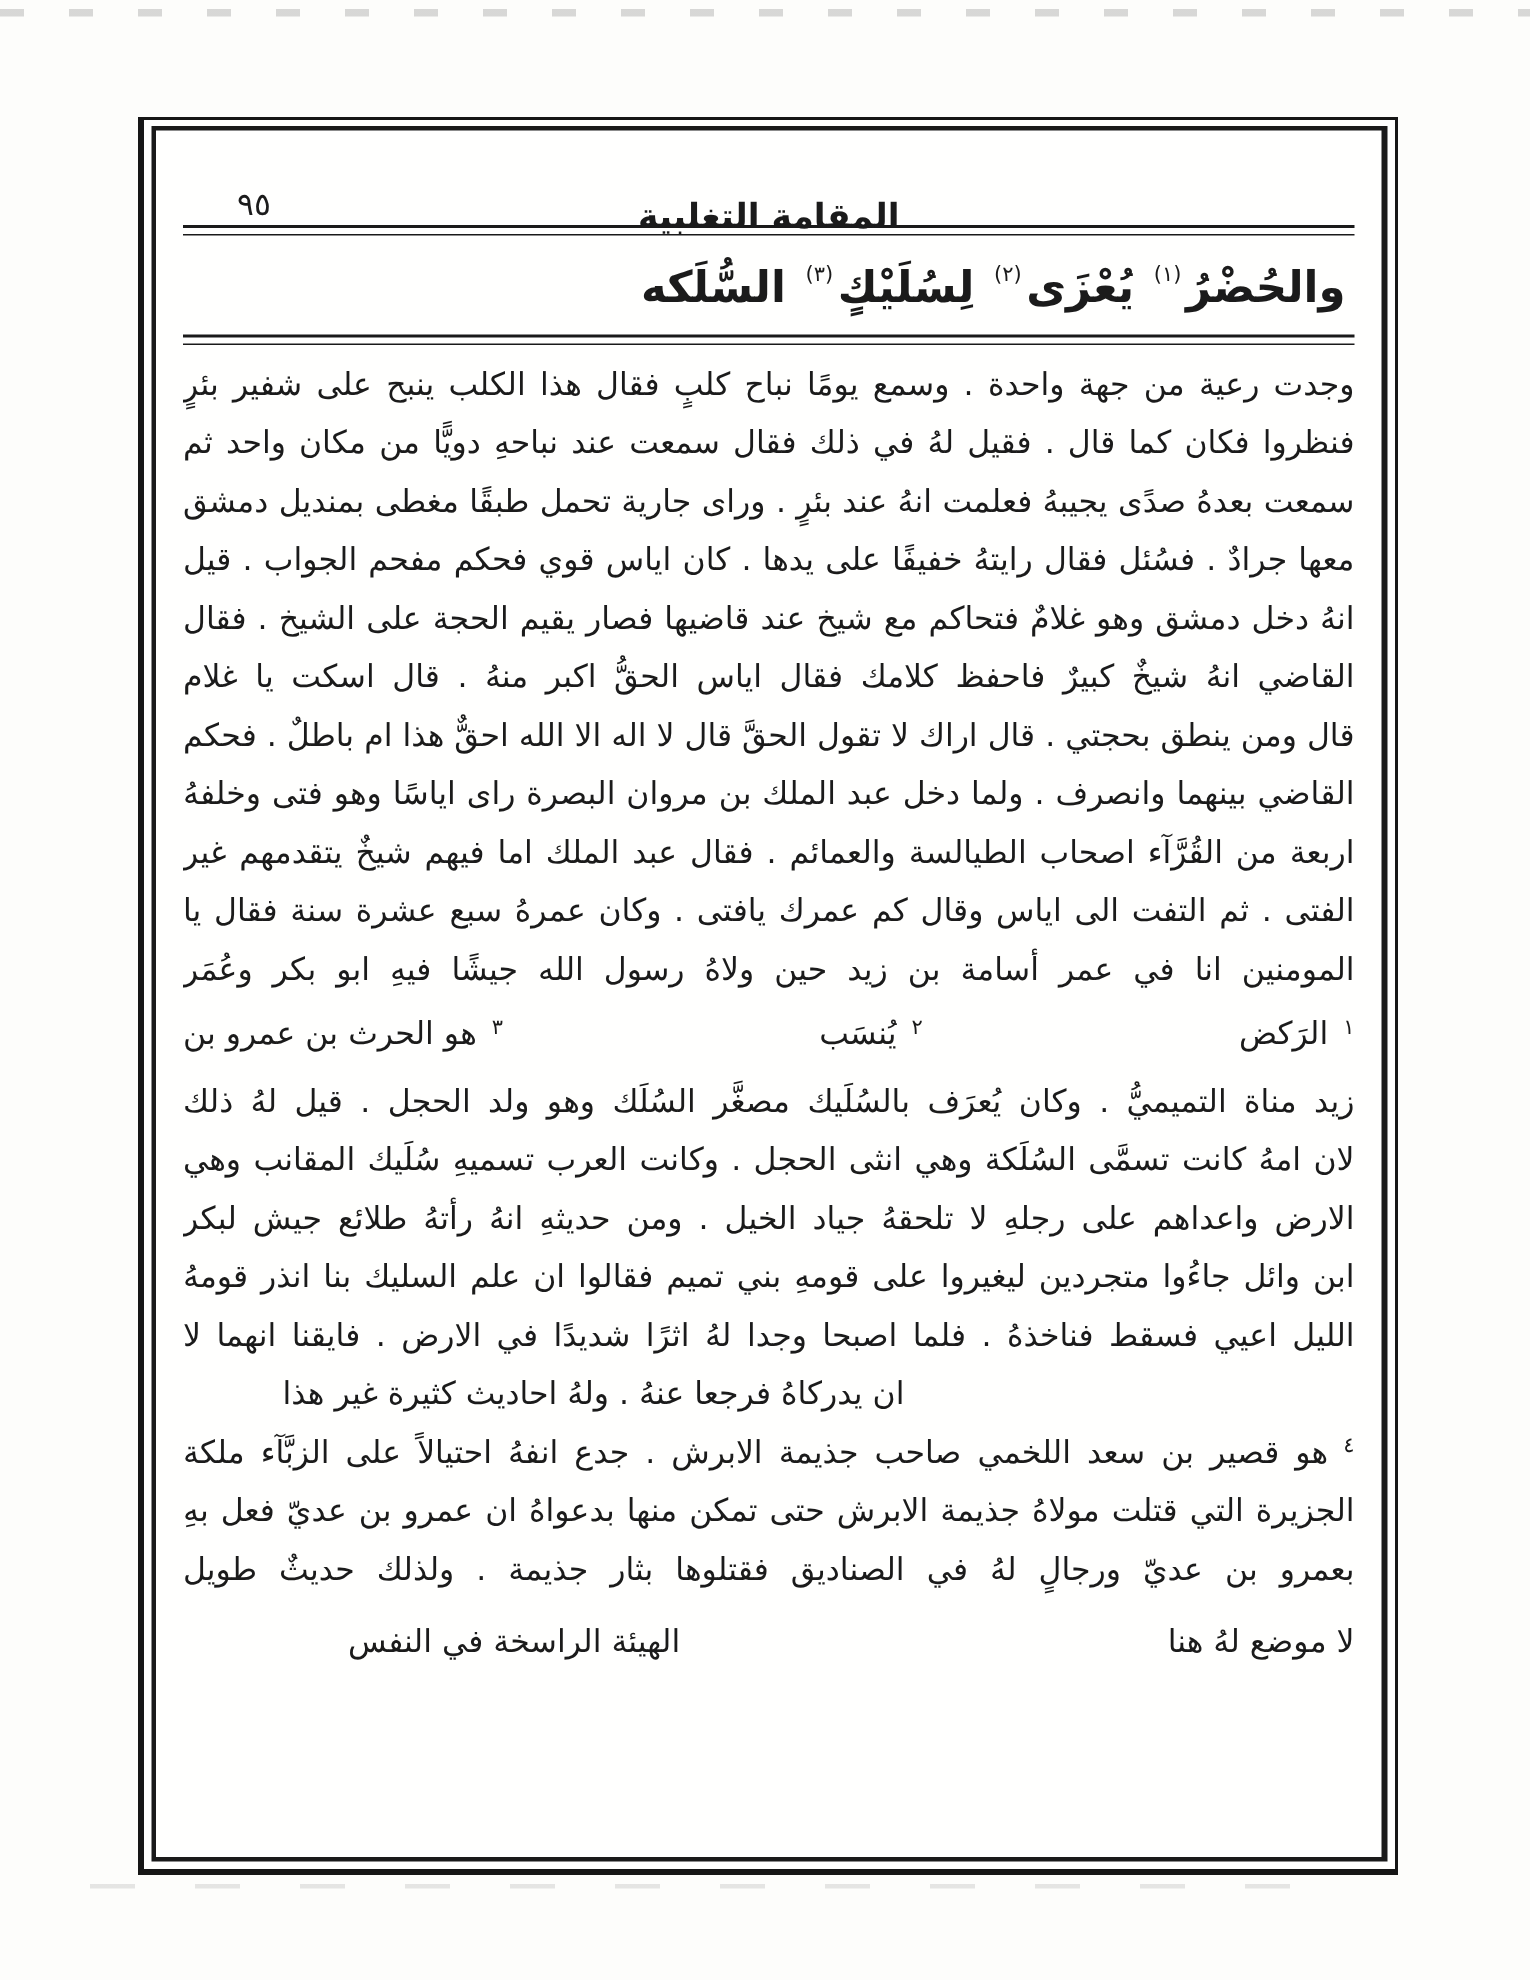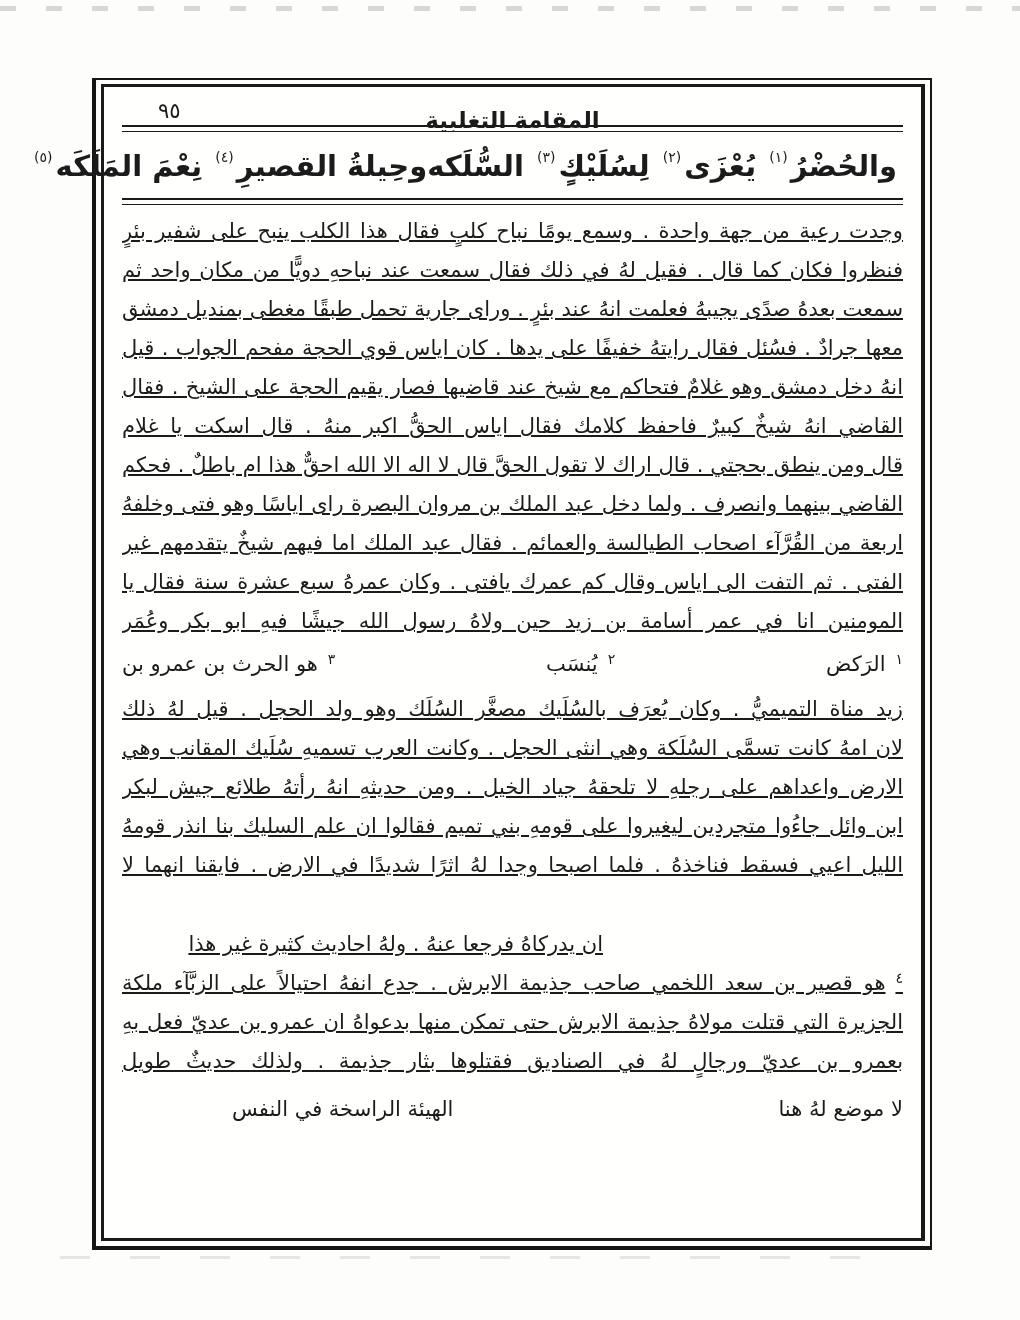--- a/index.html
+++ b/index.html
@@ -22,38 +22,38 @@
   .frame-outer{
     position:absolute;left:92px;top:78px;width:840px;height:1172px;
     border:2px solid #161616;border-left-width:4px;border-bottom-width:4px;
     background:#fffffe;box-sizing:border-box;
   }
   .frame-inner{
     position:absolute;top:4px;left:5px;right:5px;bottom:5px;
     border:3px solid #1a1a1a;border-right-width:4px;
     box-sizing:border-box;padding:0 16px;
   }
-  .header{position:relative;height:38px;}
+  .header{position:relative;height:38px;margin-top:25px;}
   .page-num{position:absolute;left:38px;top:12px;font-size:21px;letter-spacing:2px;}
   .title{text-align:center;padding-top:20px;font-size:23px;font-weight:bold;direction:rtl;}
   .rule{height:4px;border-top:2px solid #1a1a1a;border-bottom:1px solid #1a1a1a;margin:0 2px;}
   .verse{
     display:flex;direction:rtl;justify-content:space-between;align-items:center;
     padding:10px 8px 8px;font-size:29px;font-weight:bold;height:48px;white-space:nowrap;
   }
   .verse .m{
     font-size:14px;font-weight:normal;position:relative;top:-14px;margin:0 3px;
   }
-  .body-text{direction:rtl;padding:7px 2px 0;text-decoration:underline;}
+  .body-text{direction:rtl;padding:7px 2px 0;}
   .line{
     font-size:21px;line-height:39px;height:39px;overflow:hidden;
     text-align:justify;text-align-last:justify;
   }
   .line.partial{
-    text-align:center;text-align-last:right;padding-left:0;padding-right:300px;margin-top:40px;
+    text-align:center;text-align-last:right;padding-left:0;padding-right:300px;
   }
   .fn-markers{
     display:flex;direction:rtl;justify-content:space-between;
     font-size:21px;line-height:38px;height:38px;padding:2px 2px 0;margin-top:2px;
   }
   .fn-num{
     font-size:14px;position:relative;top:-7px;margin-left:10px;
   }
   .closing{
     display:flex;direction:rtl;justify-content:space-between;
@@ -76,33 +76,29 @@
 
     <div class="rule"></div>
 
     <div class="verse">
       <span class="hemistich">
         <span>والحُضْرُ</span><span class="m">(١)</span>
         <span>يُعْزَى</span><span class="m">(٢)</span>
         <span>لِسُلَيْكٍ</span><span class="m">(٣)</span>
         <span>السُّلَكه</span>
       </span>
-      <span class="hemistich">
-        <span>وحِيلةُ القصيرِ</span><span class="m">(٤)</span>
-        <span>نِعْمَ المَلَكَه</span><span class="m">(٥)</span>
-      </span>
     </div>
 
     <div class="rule"></div>
 
     <div class="body-text">
       <div class="line">وجدت رعية من جهة واحدة . وسمع يومًا نباح كلبٍ فقال هذا الكلب ينبح على شفير بئرٍ</div>
       <div class="line">فنظروا فكان كما قال . فقيل لهُ في ذلك فقال سمعت عند نباحهِ دويًّا من مكان واحد ثم</div>
       <div class="line">سمعت بعدهُ صدًى يجيبهُ فعلمت انهُ عند بئرٍ . وراى جارية تحمل طبقًا مغطى بمنديل دمشق</div>
-      <div class="line">معها جرادٌ . فسُئل فقال رايتهُ خفيفًا على يدها . كان اياس قوي الحجة مفحم الجواب . قيل</div>
+      <div class="line">معها جرادٌ . فسُئل فقال رايتهُ خفيفًا على يدها . كان اياس قوي فحكم مفحم الجواب . قيل</div>
       <div class="line">انهُ دخل دمشق وهو غلامٌ فتحاكم مع شيخ عند قاضيها فصار يقيم الحجة على الشيخ . فقال</div>
       <div class="line">القاضي انهُ شيخٌ كبيرٌ فاحفظ كلامك فقال اياس الحقُّ اكبر منهُ . قال اسكت يا غلام</div>
       <div class="line">قال ومن ينطق بحجتي . قال اراك لا تقول الحقَّ قال لا اله الا الله احقٌّ هذا ام باطلٌ . فحكم</div>
       <div class="line">القاضي بينهما وانصرف . ولما دخل عبد الملك بن مروان البصرة راى اياسًا وهو فتى وخلفهُ</div>
       <div class="line">اربعة من القُرَّآء اصحاب الطيالسة والعمائم . فقال عبد الملك اما فيهم شيخٌ يتقدمهم غير هذا</div>
       <div class="line">الفتى . ثم التفت الى اياس وقال كم عمرك يافتى . وكان عمرهُ سبع عشرة سنة فقال يا امير</div>
       <div class="line">المومنين انا في عمر أسامة بن زيد حين ولاهُ رسول الله جيشًا فيهِ ابو بكر وعُمَر</div>
     </div>
 
     <div class="fn-markers">

